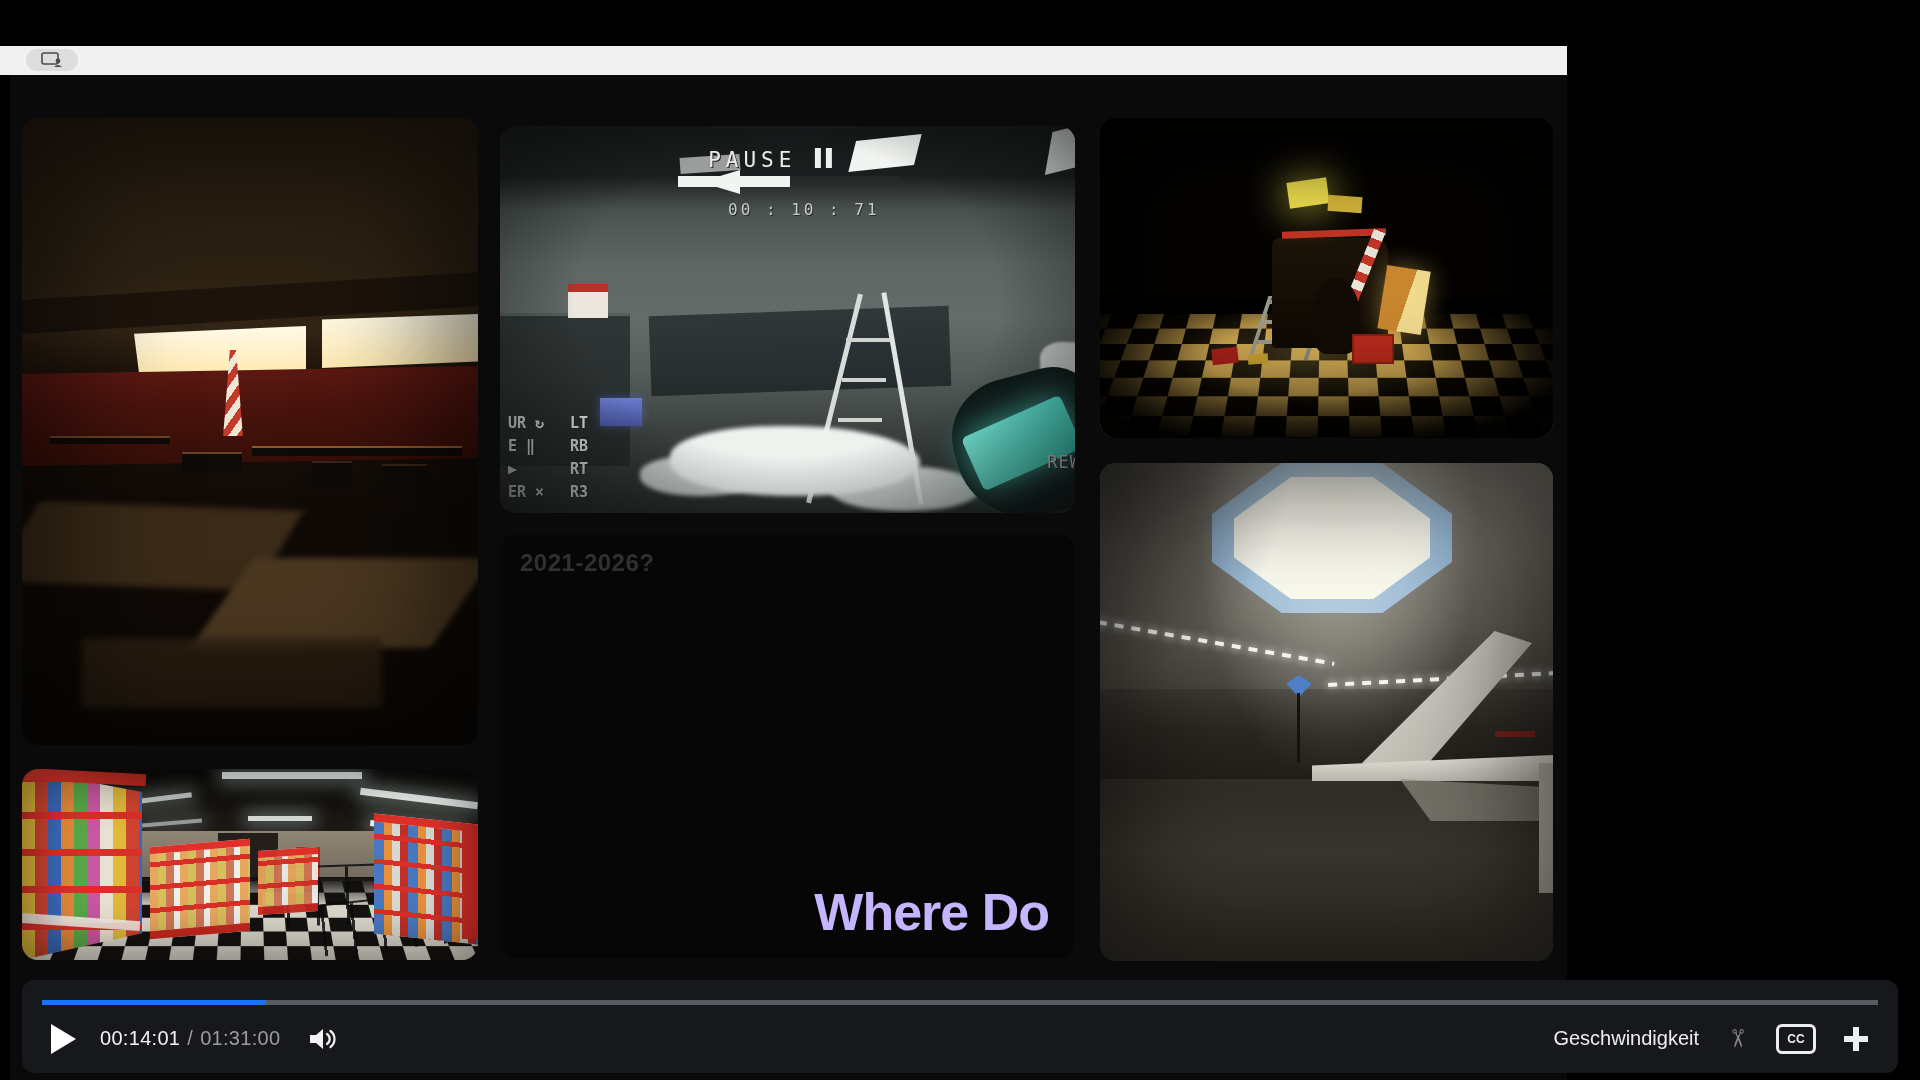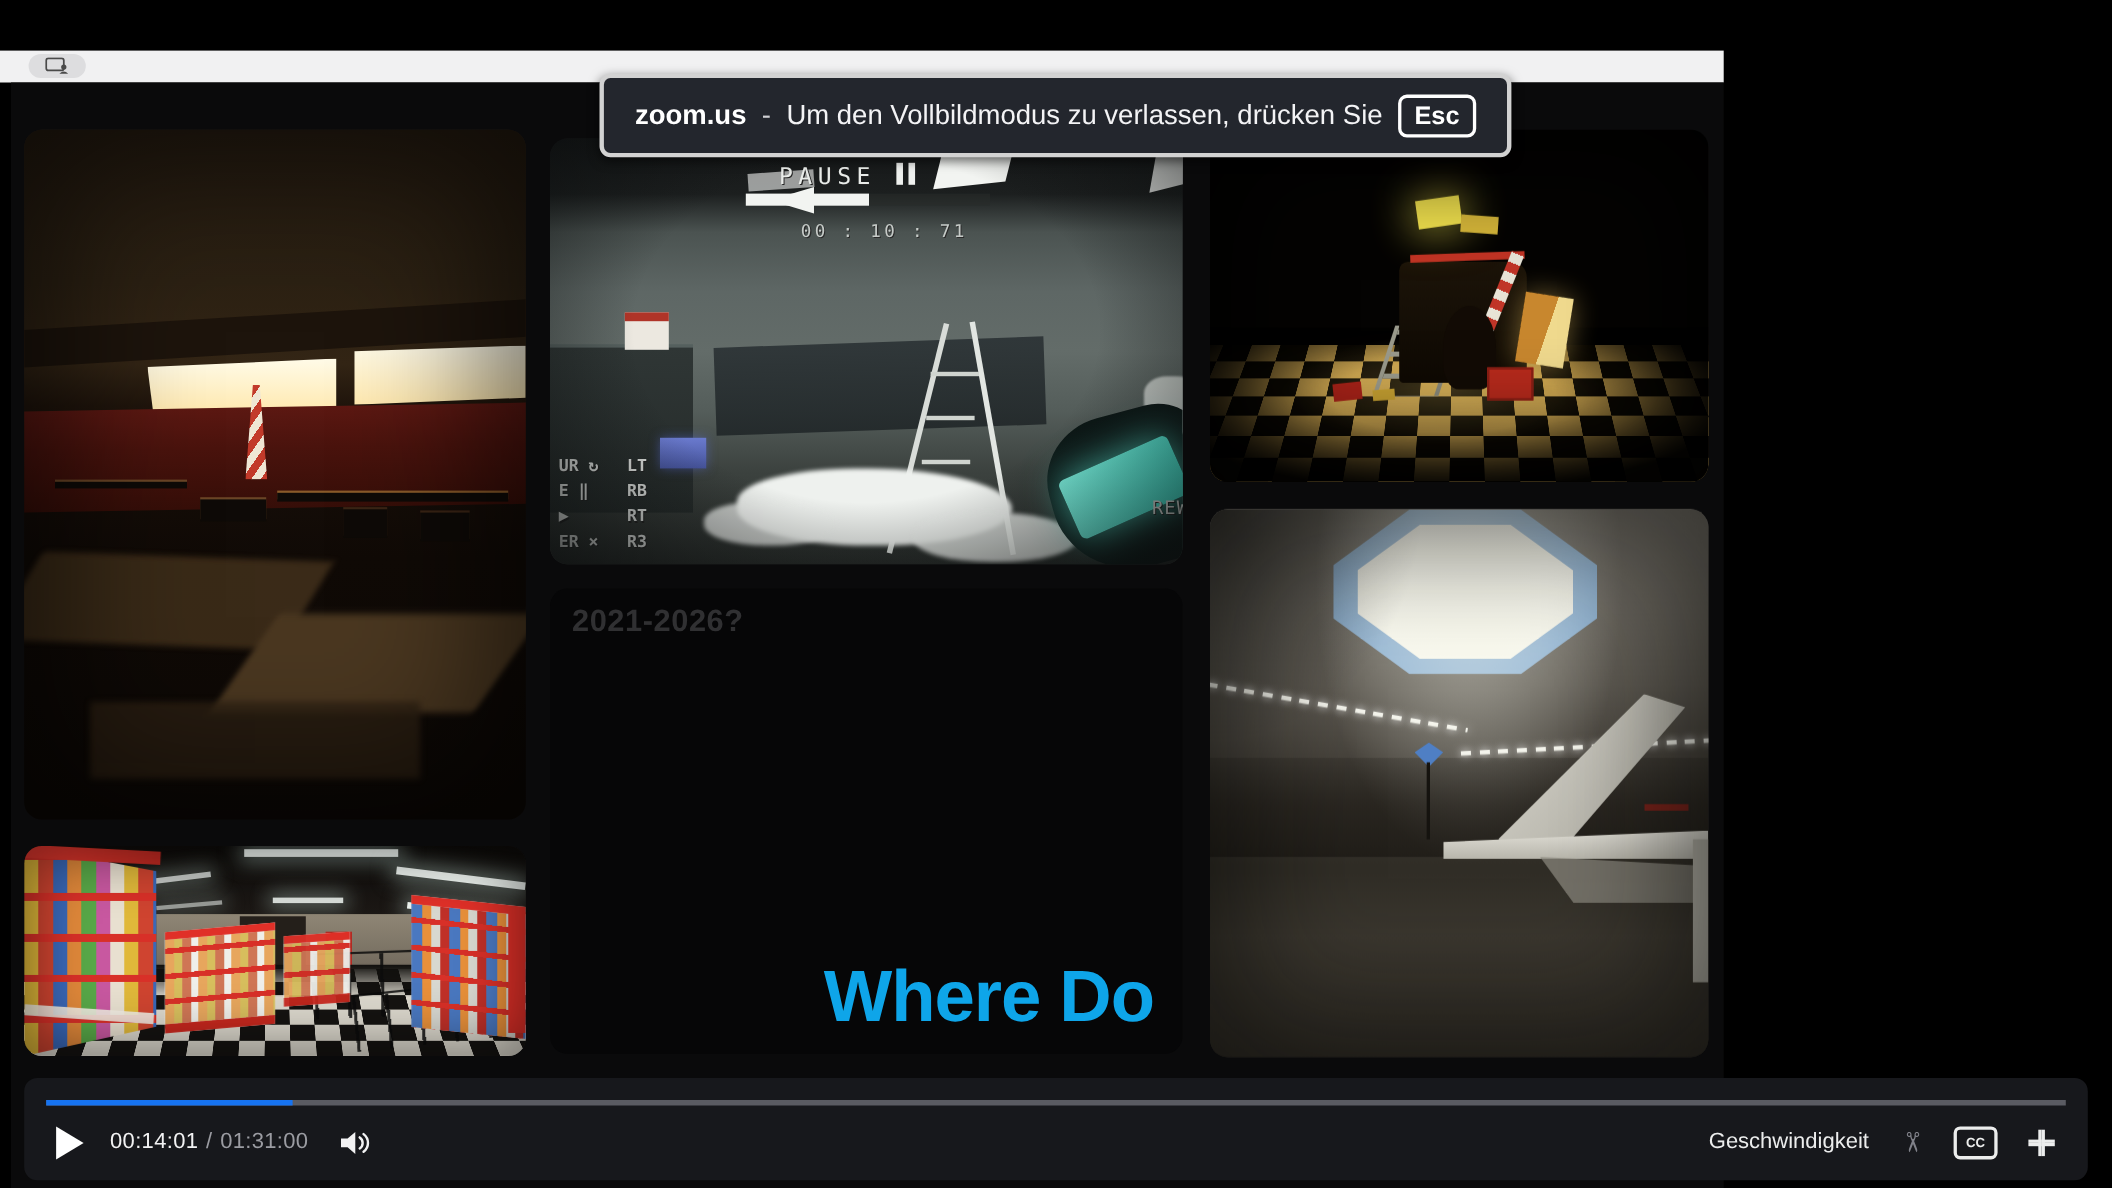--- a/index.html
+++ b/index.html
@@ -166,22 +166,22 @@
     border:2px solid #8a1f14;box-sizing:border-box;}
   .grayladder{left:158px;top:178px;width:60px;height:64px;transform:skewX(-18deg);
     border-left:4px solid #9a9a8c;border-right:4px solid #8a8a7c;box-sizing:border-box;
     background:repeating-linear-gradient(0deg,transparent 0 16px,#9a9a8c 16px 20px);}
   .minired{left:112px;top:230px;width:26px;height:16px;background:#a82218;transform:rotate(-6deg);}
   .miniyel{left:148px;top:236px;width:20px;height:10px;background:#c8a232;transform:rotate(-4deg);}
   .mvig{left:0;top:0;width:453px;height:320px;box-shadow:inset 0 0 90px 30px rgba(0,0,0,.85);}
 
   
   #p-title{left:490px;top:460px;width:575px;height:423px;background:#060607;}
-  .ts-years{left:20px;top:14px;font-size:28px;font-weight:bold;color:#303032;letter-spacing:.5px;}
-  .ts-title{right:26px;bottom:22px;text-align:left;color:#0ea5e9;font-weight:bold;font-size:66px;
+  .ts-years{left:20px;top:14px;font-size:24px;font-weight:bold;color:#303032;letter-spacing:.5px;}
+  .ts-title{right:26px;bottom:22px;text-align:left;color:#c4b5fd;font-weight:bold;font-size:52px;
     line-height:.93;letter-spacing:-1px;}
 
   
   #p-atrium{left:1090px;top:388px;width:453px;height:498px;
     background:linear-gradient(180deg,#7b776f 0%,#6e6a62 18%,#5f5b53 32%,#4a463f 44%,
                #37332c 54%,#302d26 66%,#3b372f 78%,#332f28 100%);}
   .skyglow{left:0;top:0;width:453px;height:498px;
     background:radial-gradient(ellipse at 52% 13%,rgba(250,250,238,.5) 0%,transparent 42%),
                radial-gradient(ellipse at 0% 0%,rgba(10,10,8,.6) 0%,transparent 30%);}
   .oct{clip-path:polygon(29% 0,71% 0,100% 34%,100% 66%,71% 100%,29% 100%,0 66%,0 34%);}
@@ -377,26 +377,20 @@
       <div class="abs gond g2"></div>
       <div class="abs rshelf"></div>
       <div class="abs rpole"></div>
       <div class="abs lshelf"></div>
       <div class="abs lshelf-cap"></div>
       <div class="abs lshelf-glow"></div>
       <div class="abs svig"></div>
     </div>
   </div>
 
-  <div class="banner">
-    <span class="site">zoom.us</span>
-    <span class="dash">-</span>
-    <span class="msg">Um den Vollbildmodus zu verlassen, drücken Sie</span>
-    <span class="esc">Esc</span>
-  </div>
 
 
   <div class="controlbar">
     <div class="track">
       <div class="fill" style="width: 12.2%;"></div>
     </div>
     <div class="controls-row">
       <button class="playbtn">
         <svg width="30" height="34" viewBox="0 0 30 34">
           <polygon points="3,2 28,17 3,32" fill="#ffffff"></polygon>

